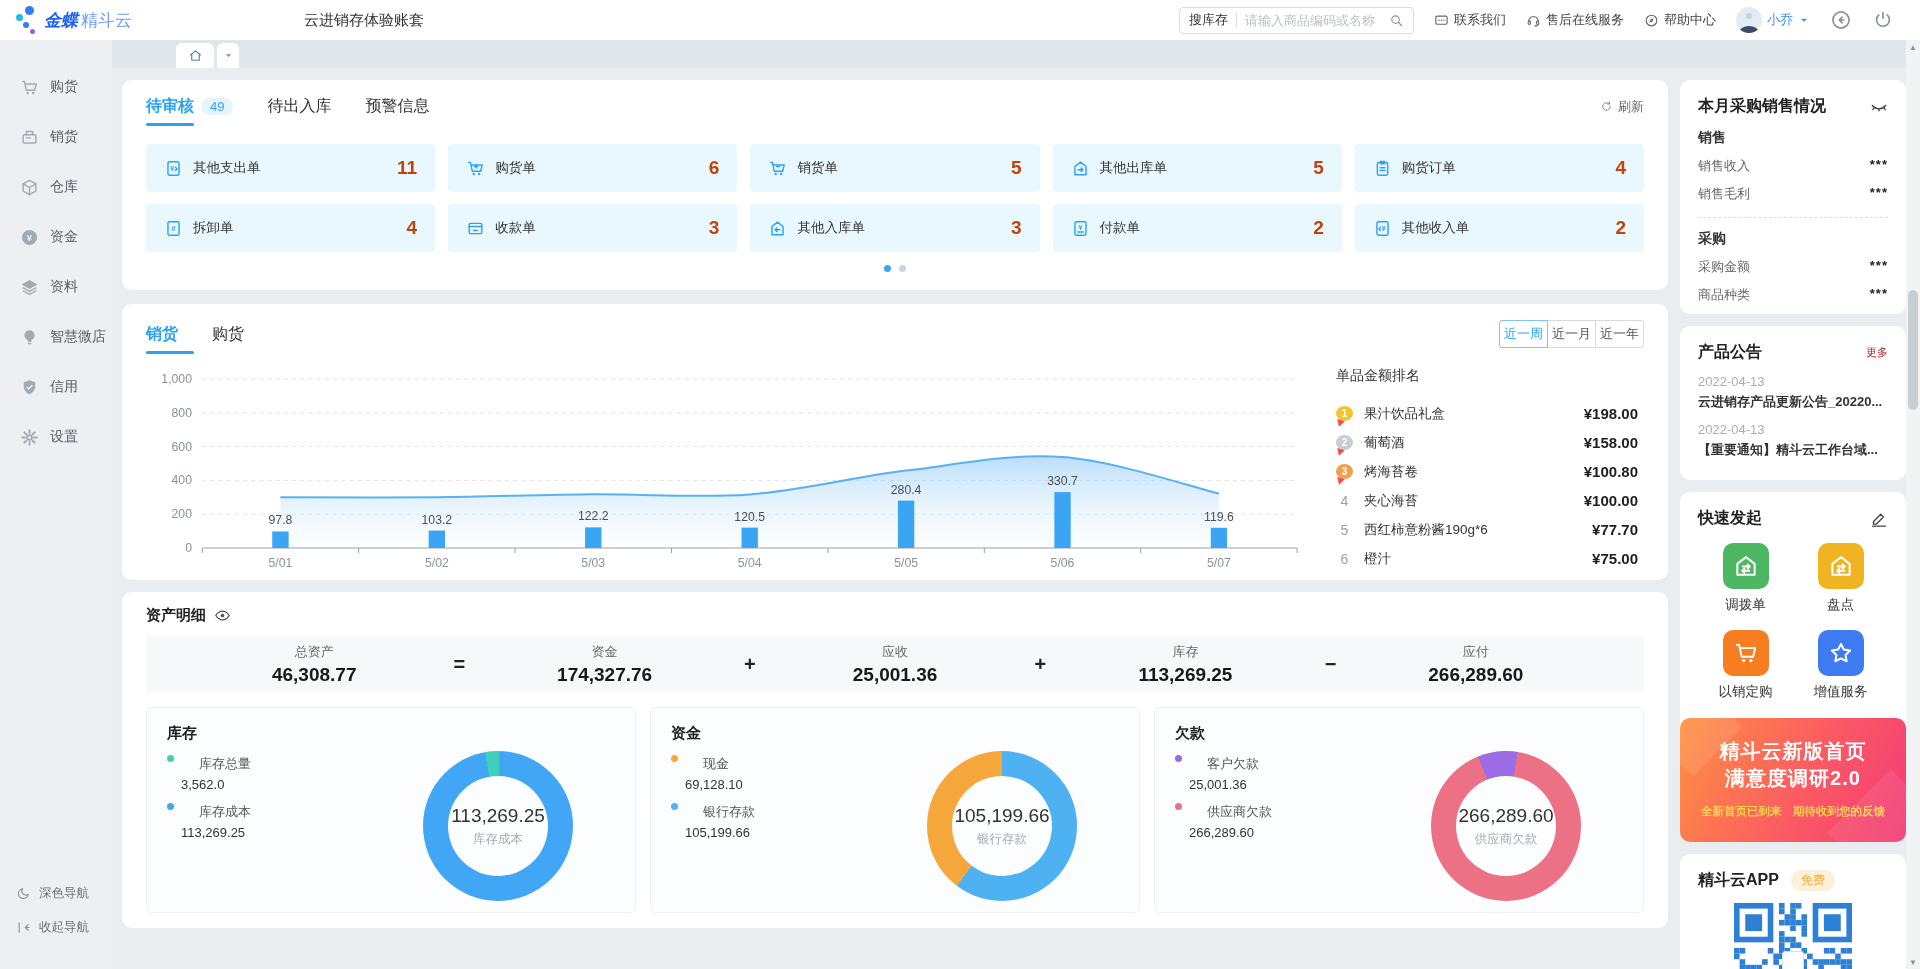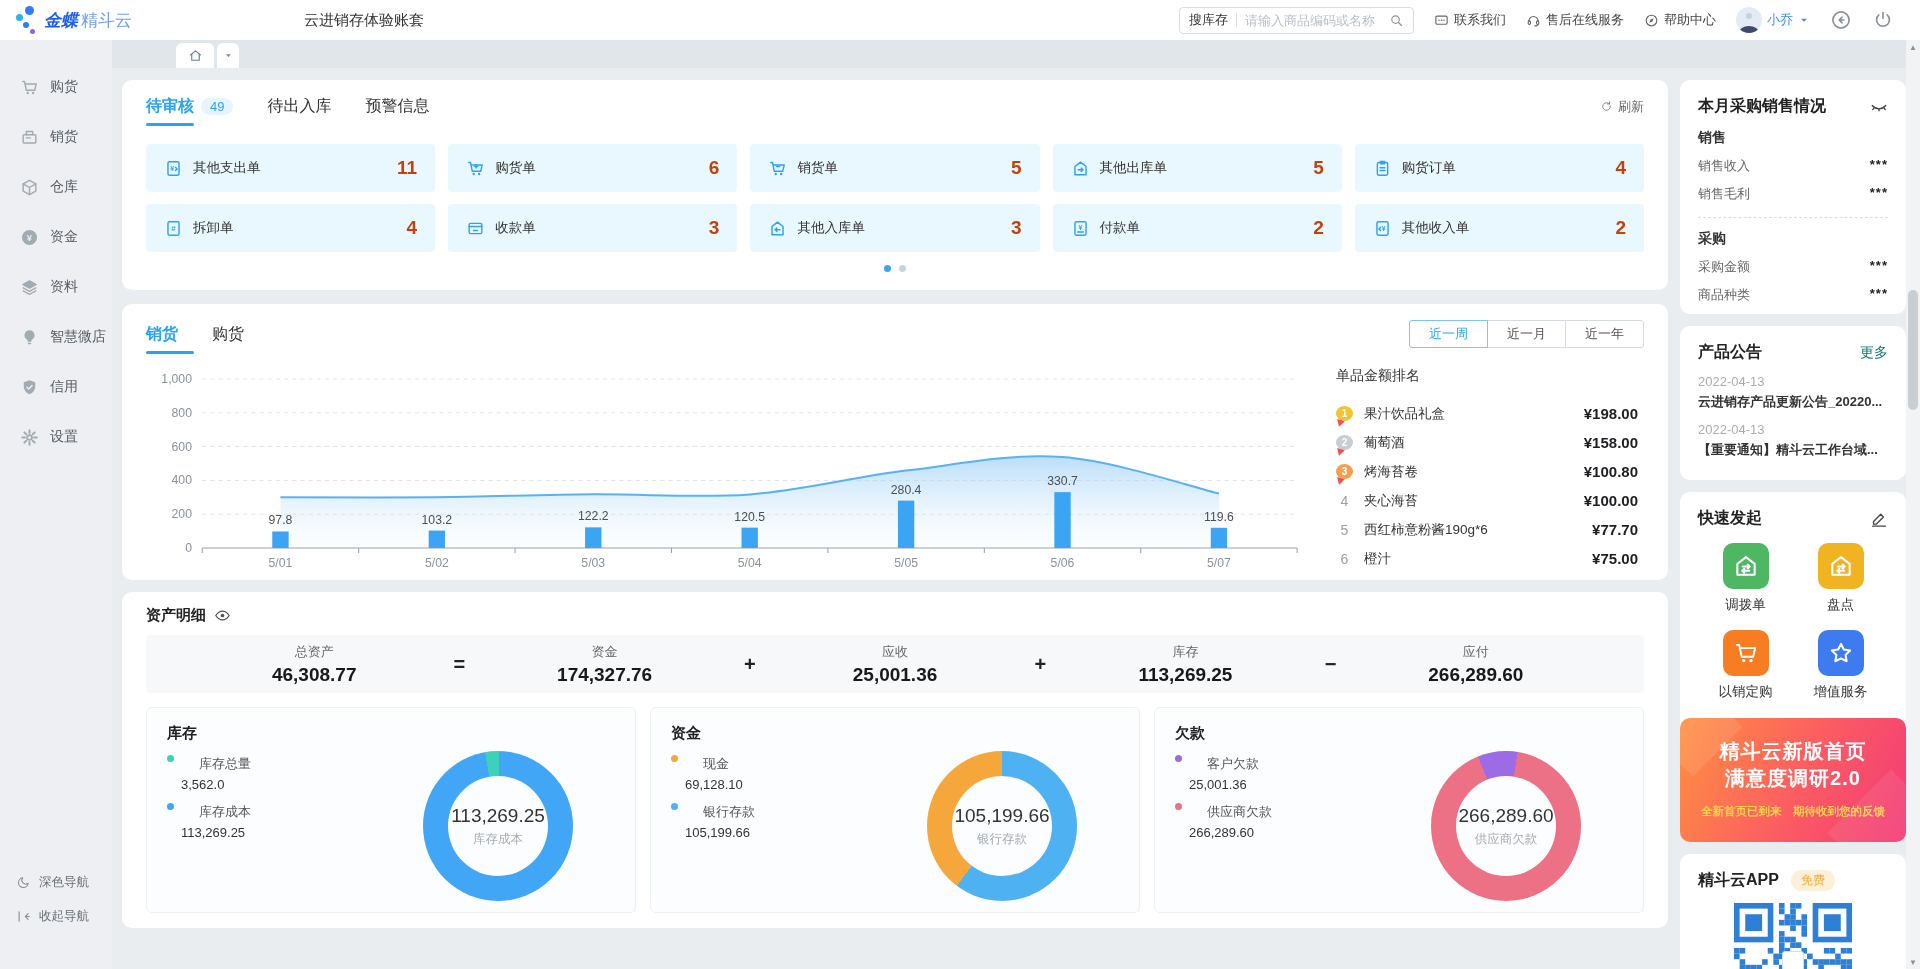--- a/index.html
+++ b/index.html
@@ -43,21 +43,21 @@
   .strip-tab .icn { width:15px; height:15px; color:#5d7da0; }
   .strip-caret { width:22px; height:25px; background:#fff; border-radius:6px 6px 0 0; margin-left:3px; display:flex; align-items:center; justify-content:center; cursor:pointer; }
   .strip-caret .icn { width:11px; height:11px; color:#8a9097; }
 
   
   .sidebar { position:absolute; left:0; top:40px; width:112px; bottom:0; background:#edeff2; z-index:25; }
   .side-list { padding-top:22px; }
   .side-item { height:50px; display:flex; align-items:center; padding-left:20px; gap:11px; cursor:pointer; }
   .side-item .icn { width:19px; height:19px; color:#a2aab2; }
   .side-item span.lbl { font-size:14px; color:#575e66; }
-  .side-foot { position:absolute; left:0; right:0; bottom:36px; }
+  .side-foot { position:absolute; left:0; right:0; bottom:25px; }
   .side-foot .side-item { height:34px; padding-left:16px; gap:8px; }
   .side-foot .icn { width:15px; height:15px; color:#8a9097; }
   .side-foot span.lbl { font-size:12.5px; color:#6a7178; }
 
   
   .card { position:absolute; background:#fff; border-radius:10px; }
 
   
   .card-todo { left:122px; top:80px; width:1546px; height:210px; padding:16px 24px 0; }
   .tabs-row { display:flex; align-items:center; }
@@ -72,21 +72,21 @@
   .mini-card .icn { width:19px; height:19px; color:#2aa4f2; flex:none; }
   .mini-card .lbl { font-size:13.5px; color:#333; margin-left:10px; }
   .mini-card .cnt { margin-left:auto; font-size:19px; font-weight:bold; color:#c2410c; }
   .dots { display:flex; justify-content:center; gap:8px; margin-top:13px; }
   .dot { width:7px; height:7px; border-radius:50%; background:#c9d5dc; cursor:pointer; }
   .dot.active { background:#3aa6f0; }
 
   
   .card-trend { left:122px; top:304px; width:1546px; height:276px; padding:16px 24px 0; }
   .seg-group { margin-left:auto; display:flex; padding-bottom:9px; }
-  .seg-btn { font-size:13px; color:#555; border:1px solid #d6dbe0; padding:4px 19px; cursor:pointer; background:#fff; margin-left:-1px; }
+  .seg-btn { font-size:13px; color:#555; border:1px solid #d6dbe0; padding:4px 4px; cursor:pointer; background:#fff; margin-left:-1px; }
   .seg-btn:first-child { border-radius:3px 0 0 3px; margin-left:0; }
   .seg-btn:last-child { border-radius:0 3px 3px 0; }
   .seg-btn.active { color:#2aa4f2; border-color:#7cc5f6; position:relative; z-index:2; }
   .trend-body { display:flex; margin-top:4px; }
   .chart-wrap { flex:1; min-width:0; }
   .chart-wrap svg { width:100%; height:215px; }
   .ranking { width:308px; flex:none; padding:6px 6px 0 0; }
   .rk-title { font-size:14px; color:#333; margin-bottom:14px; }
   .rk-row { display:flex; align-items:center; height:29px; gap:11px; }
   .medal { position:relative; width:17px; height:15px; border-radius:50%; color:#fff; font-size:10px; font-weight:bold; display:flex; align-items:center; justify-content:center; flex:none; }
@@ -125,21 +125,21 @@
   .rp-card { position:absolute; left:1680px; width:226px; background:#fff; border-radius:10px; padding:16px 18px; }
   .rp-monthly { top:80px; height:234px; }
   .rp-title-row { display:flex; align-items:center; justify-content:space-between; }
   .rp-title { font-size:16px; font-weight:bold; color:#222; }
   .rp-title-row .icn { width:18px; height:18px; color:#444; cursor:pointer; }
   .sec-head { font-size:14px; font-weight:bold; color:#333; margin-top:12px; }
   .kv { display:flex; justify-content:space-between; margin-top:10px; font-size:13px; }
   .kv .k { color:#666; } .kv .v { color:#222; font-weight:bold; letter-spacing:1px; }
   .dash-div { border-top:1px dashed #d9dde2; margin-top:14px; }
   .rp-ann { top:326px; height:154px; }
-  .more { font-size:14px; color:#0f766e; cursor:pointer; }
+  .more { font-size:11px; color:#b91c1c; cursor:pointer; }
   .ann-date { font-size:13px; color:#a9adb2; margin-top:11px; }
   .ann-text { font-size:13px; color:#333; margin-top:4px; white-space:nowrap; overflow:hidden; text-overflow:ellipsis; cursor:pointer;font-weight:bold; }
   .rp-quick { top:492px; height:262px; }
   .quick-grid { display:grid; grid-template-columns:1fr 1fr; gap:16px 0; margin-top:14px; }
   .q-item { display:flex; flex-direction:column; align-items:center; cursor:pointer; }
   .q-tile { width:46px; height:46px; border-radius:10px; display:flex; align-items:center; justify-content:center; }
   .q-tile .icn { width:26px; height:26px; color:#fff; }
   .q-lbl { font-size:13.5px; color:#333; margin-top:7px; }
   .rp-banner { top:718px; height:124px; padding:0; overflow:hidden; background:linear-gradient(115deg,#ff9040 0%,#fb5b63 55%,#f23a77 100%); cursor:pointer; }
   .rp-banner::before { content:""; position:absolute; width:70px; height:70px; background:rgba(255,255,255,.10); transform:rotate(45deg); left:-22px; top:-26px; }

